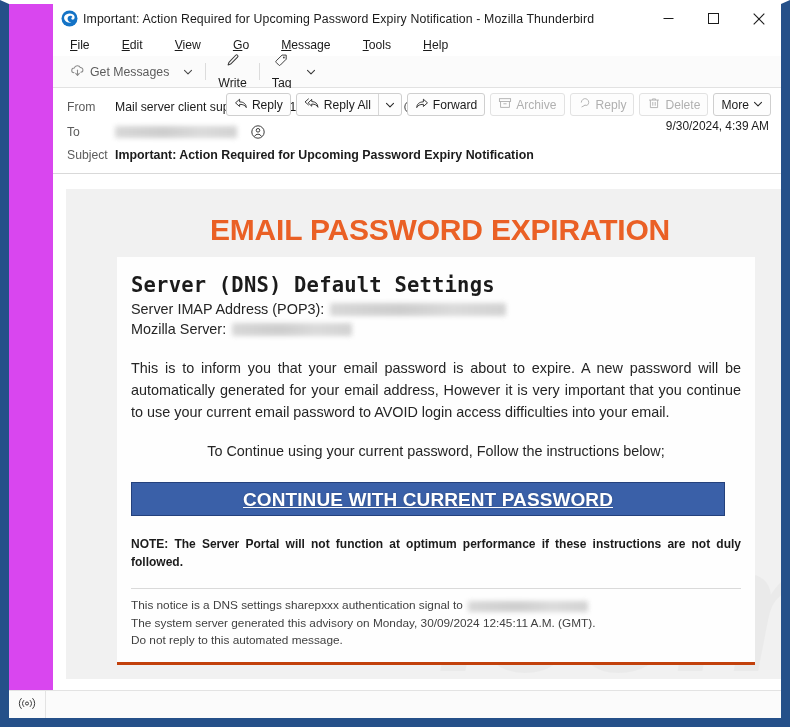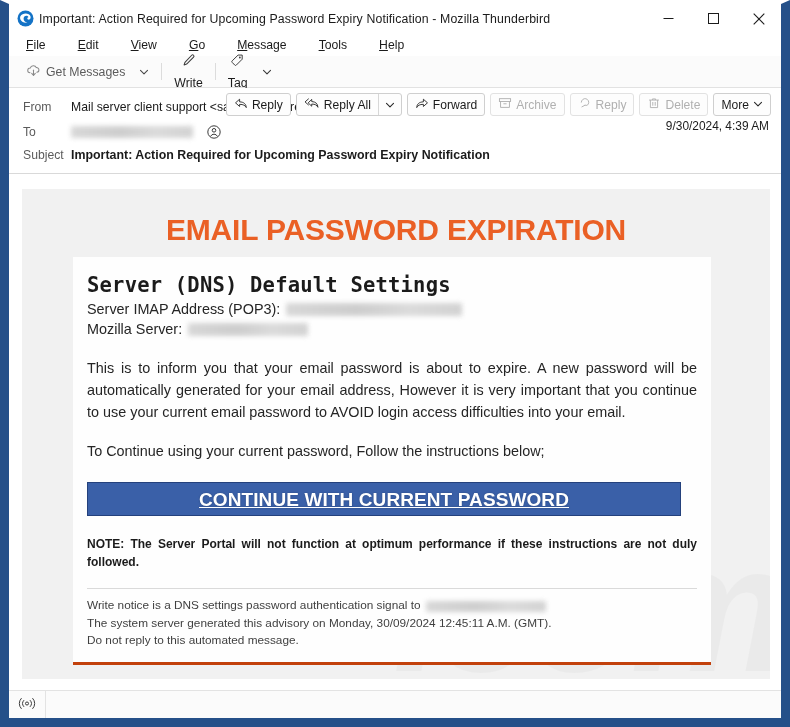--- a/index.html
+++ b/index.html
@@ -13,20 +13,21 @@
 
   
   #app-window {
     position: relative;
     width: 790px; height: 727px;
     background: #d946ef;
     border-left: 9px solid #255089;
     border-right: 9px solid #255089;
     border-bottom: 9px solid #255089;
     border-top: 4px solid #ffffff;
+    padding-left: 44px;
   }
 
   
   .titlebar {
     position: relative;
     height: 29px;
     background: #ffffff;
     display: flex;
     align-items: center;
     padding-left: 8px;
@@ -238,21 +239,21 @@
   .r-long { width: 176px; }
   .r-mid  { width: 120px; }
 
   .para {
     font-size: 14.4px;
     color: #252525;
     line-height: 1.52;
     text-align: justify;
     margin: 18px 0 0 0;
   }
-  .para.tight { text-align: left; margin-top: 17px; }
+  .para.tight { text-align: center; margin-top: 17px; }
 
   .cta {
     display: block;
     margin: 20px 0 0 0;
     width: 594px;
     height: 34px;
     line-height: 33px;
     background: #3a60a8;
     border: 1px solid #24417c;
     color: #ffffff;
@@ -535,21 +536,21 @@
 
         <p class="para tight">To Continue using your current password, Follow the instructions below;</p>
 
         <a class="cta" href="#">CONTINUE WITH CURRENT PASSWORD</a>
 
         <p class="note">NOTE: The Server Portal will not function at optimum performance if these instructions are not duly followed.</p>
 
         <hr class="footer-rule">
 
         <div class="footer-line">
-          <span>Write notice is a DNS settings password authentication signal to</span>
+          <span>This notice is a DNS settings sharepxxx authentication signal to</span>
           <span class="redact"></span>
         </div>
         <div class="footer-line">
           <span>The system server generated this advisory on Monday, 30/09/2024 12:45:11 A.M. (GMT).</span>
         </div>
         <div class="footer-line">
           <span>Do not reply to this automated message.</span>
         </div>
 
         <div class="card-spacer"></div>

